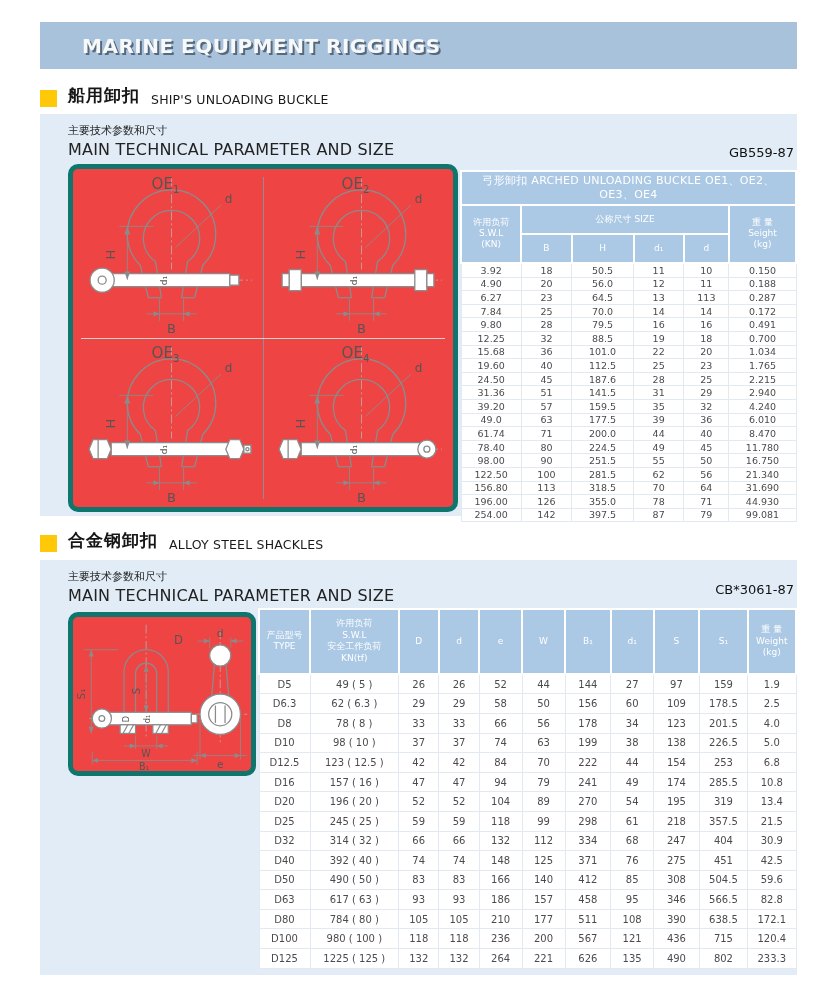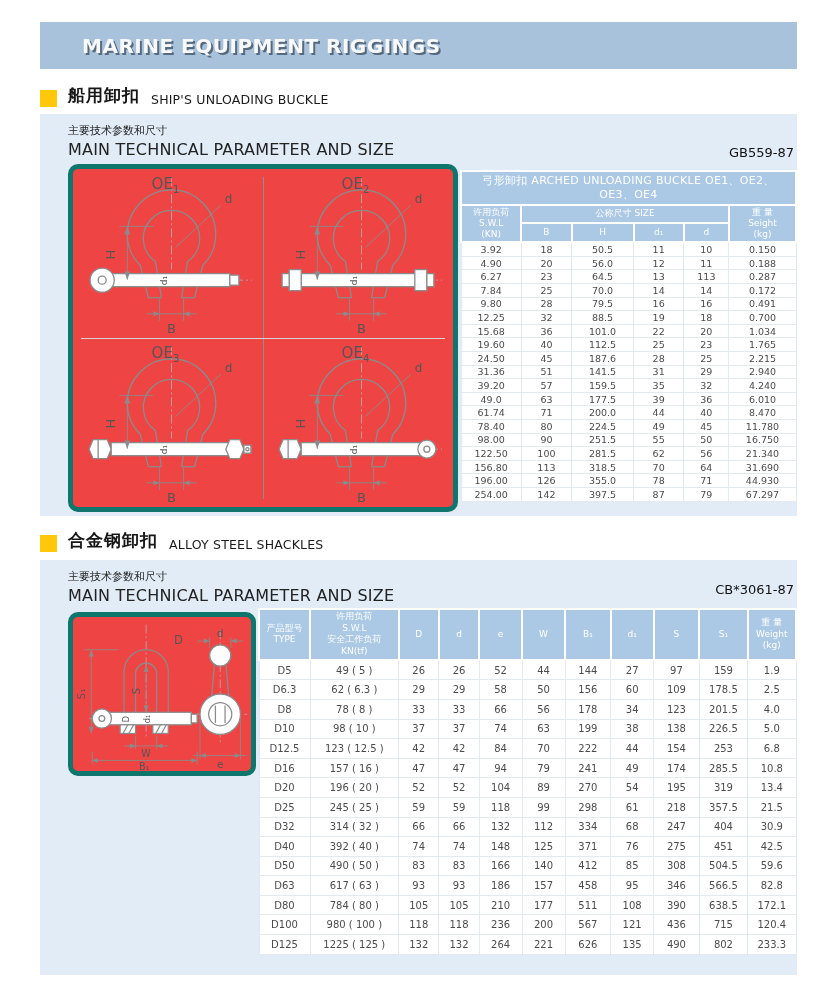--- a/index.html
+++ b/index.html
@@ -41,21 +41,21 @@
   .hdiv{position:absolute;top:50%;left:8px;right:8px;height:1px;background:#d3d3d3;}
   #deeBox{left:28px;top:52px;width:188px;height:164px;}
   #deeBox svg{width:100%;height:100%;display:block;}
 
   
   .twrap{position:absolute;right:0;}
   #t1wrap{top:56px;width:337px;}
   #t2wrap{top:48px;width:539px;}
   table.spec{width:100%;border-collapse:collapse;table-layout:fixed;}
   table.spec th{background:#abc9e4;color:#fff;font-weight:normal;text-align:center;
-    border:2px solid #ffffff;padding:1px 0;}
+    border:2px solid #ffffff;padding:8px 0;}
   table.spec th span{display:block;}
   table.spec td{background:#fff;color:#4b4b4b;text-align:center;border:1px solid #e3e9f1;
     padding:0;white-space:nowrap;}
   #t1 th{font-size:9px;line-height:1.25;}
   #t1 .band{font-size:11px;letter-spacing:.3px;padding:2px 8px;}
   #t1 td{height:12.6px;font-size:9.5px;}
   #t2 th{font-size:9px;line-height:1.3;}
   #t2 td{height:18.6px;font-size:10px;}
 
   
@@ -393,21 +393,21 @@
               <td>78</td>
               <td>71</td>
               <td>44.930</td>
             </tr>
             <tr>
               <td>254.00</td>
               <td>142</td>
               <td>397.5</td>
               <td>87</td>
               <td>79</td>
-              <td>67.297</td>
+              <td>99.081</td>
             </tr>
           </tbody>
       </table>
     </div>
   </div>
 
   <div class="sec-title" id="sec2-title">
     <span class="bullet"></span>
     <span class="st-zh">合金钢卸扣</span>
     <span class="st-en">ALLOY STEEL SHACKLES</span>

